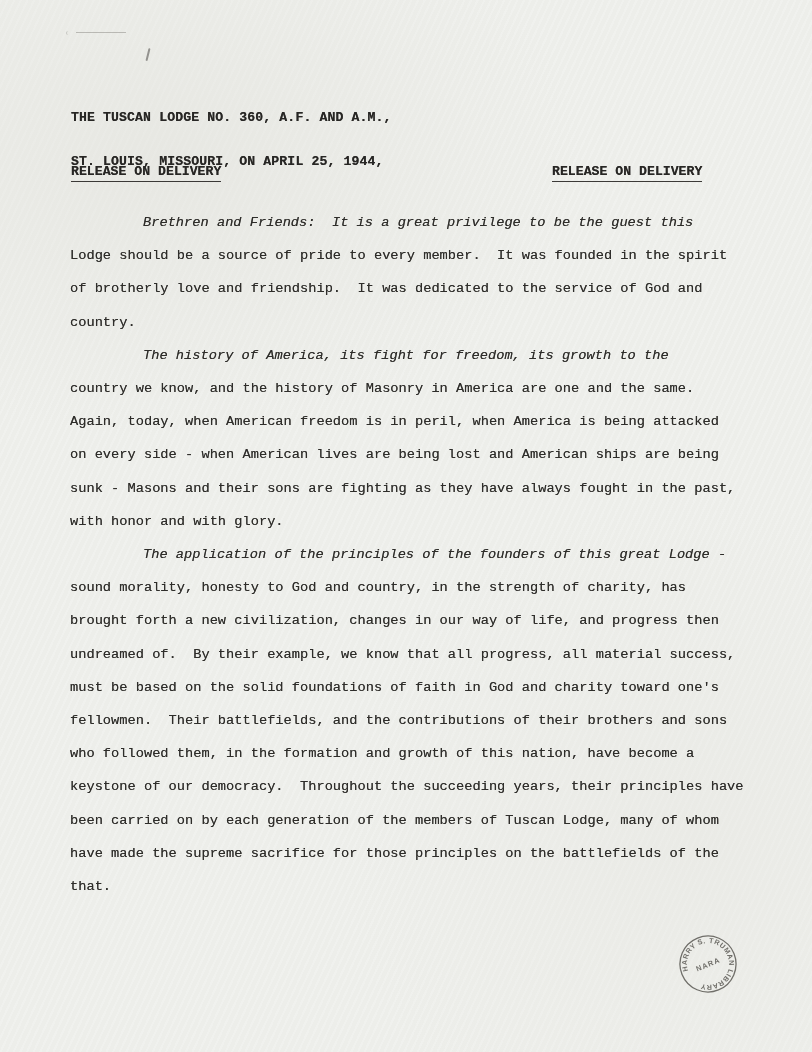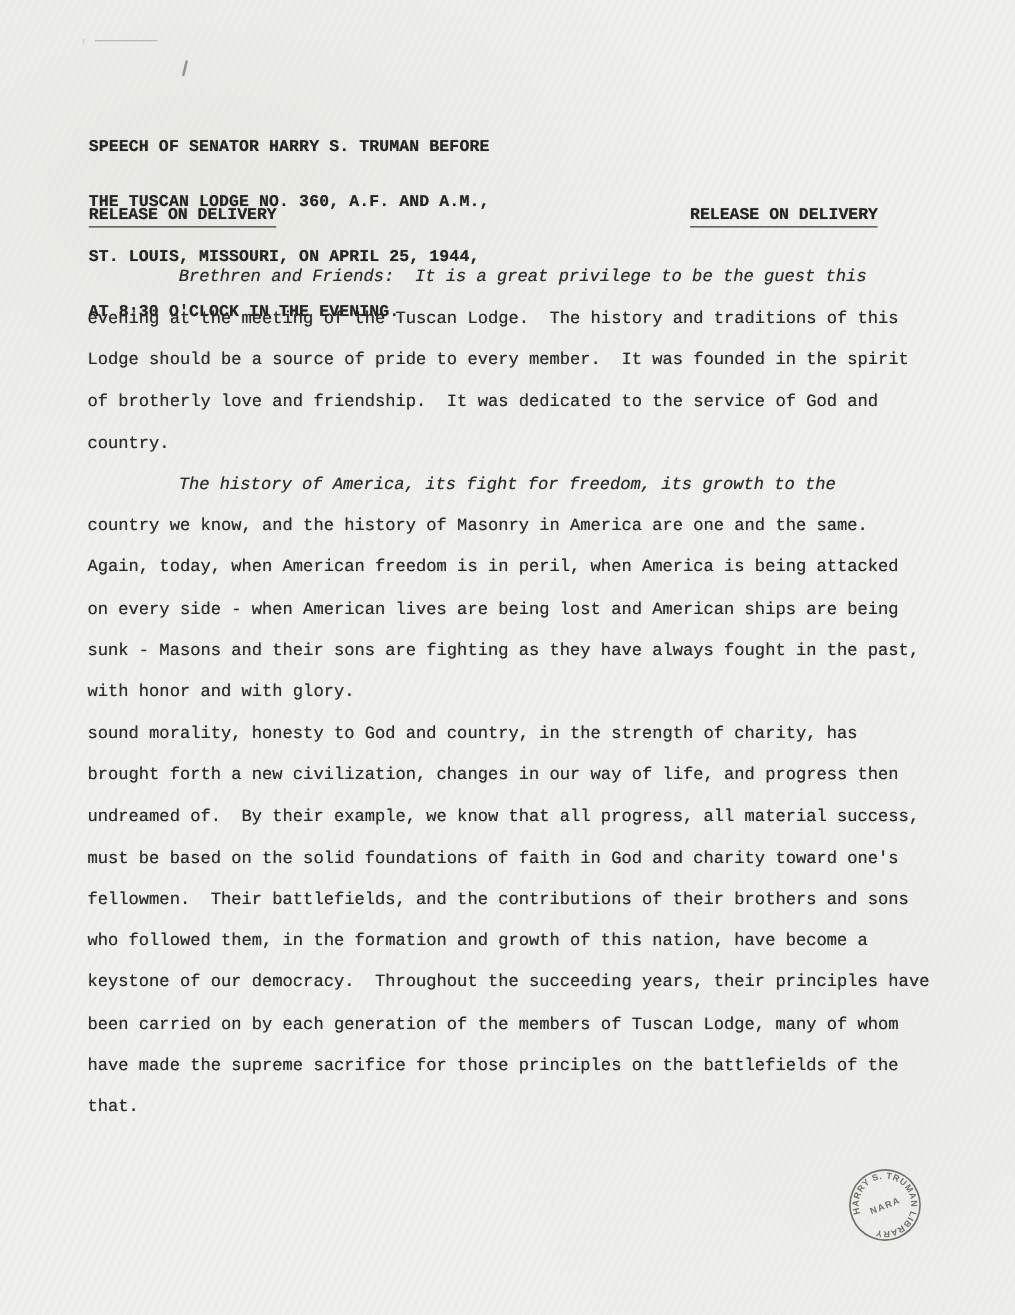--- a/index.html
+++ b/index.html
@@ -66,43 +66,41 @@
 </style>
 </head>
 <body>
 
 <div class="paper">
 
   <div class="dash-mark"></div>
   <div class="slash-mark"></div>
 
   <div class="header-block">
-    <div>SPEECH OF SENATOR HARRY S. TRUMAN BEFORE</div>
     <div>THE TUSCAN LODGE NO. 360, A.F. AND A.M.,</div>
     <div>ST. LOUIS, MISSOURI, ON APRIL 25, 1944,</div>
-    <div>AT 8:30 O'CLOCK IN THE EVENING.</div>
   </div>
 
   <div class="release-row">
     <span class="release left">RELEASE ON DELIVERY</span>
     <span class="release right">RELEASE ON DELIVERY</span>
   </div>
 
   <div class="speech-body" id="speech-body">
       <div class="line indent">Brethren and Friends:  It is a great privilege to be the guest this</div>
-      <div class="line">evening at the meeting of the Tuscan Lodge.  The history and traditions of this</div>
       <div class="line">Lodge should be a source of pride to every member.  It was founded in the spirit</div>
       <div class="line">of brotherly love and friendship.  It was dedicated to the service of God and</div>
       <div class="line">country.</div>
       <div class="line indent">The history of America, its fight for freedom, its growth to the</div>
       <div class="line">country we know, and the history of Masonry in America are one and the same.</div>
       <div class="line">Again, today, when American freedom is in peril, when America is being attacked</div>
       <div class="line">on every side - when American lives are being lost and American ships are being</div>
       <div class="line">sunk - Masons and their sons are fighting as they have always fought in the past,</div>
       <div class="line">with honor and with glory.</div>
+      <div class="line indent">The application of the principles of the founders of this great Lodge -</div>
       <div class="line">sound morality, honesty to God and country, in the strength of charity, has</div>
       <div class="line">brought forth a new civilization, changes in our way of life, and progress then</div>
       <div class="line">undreamed of.  By their example, we know that all progress, all material success,</div>
       <div class="line">must be based on the solid foundations of faith in God and charity toward one's</div>
       <div class="line">fellowmen.  Their battlefields, and the contributions of their brothers and sons</div>
       <div class="line">who followed them, in the formation and growth of this nation, have become a</div>
       <div class="line">keystone of our democracy.  Throughout the succeeding years, their principles have</div>
       <div class="line">been carried on by each generation of the members of Tuscan Lodge, many of whom</div>
       <div class="line">have made the supreme sacrifice for those principles on the battlefields of the</div>
       <div class="line">that.</div>

